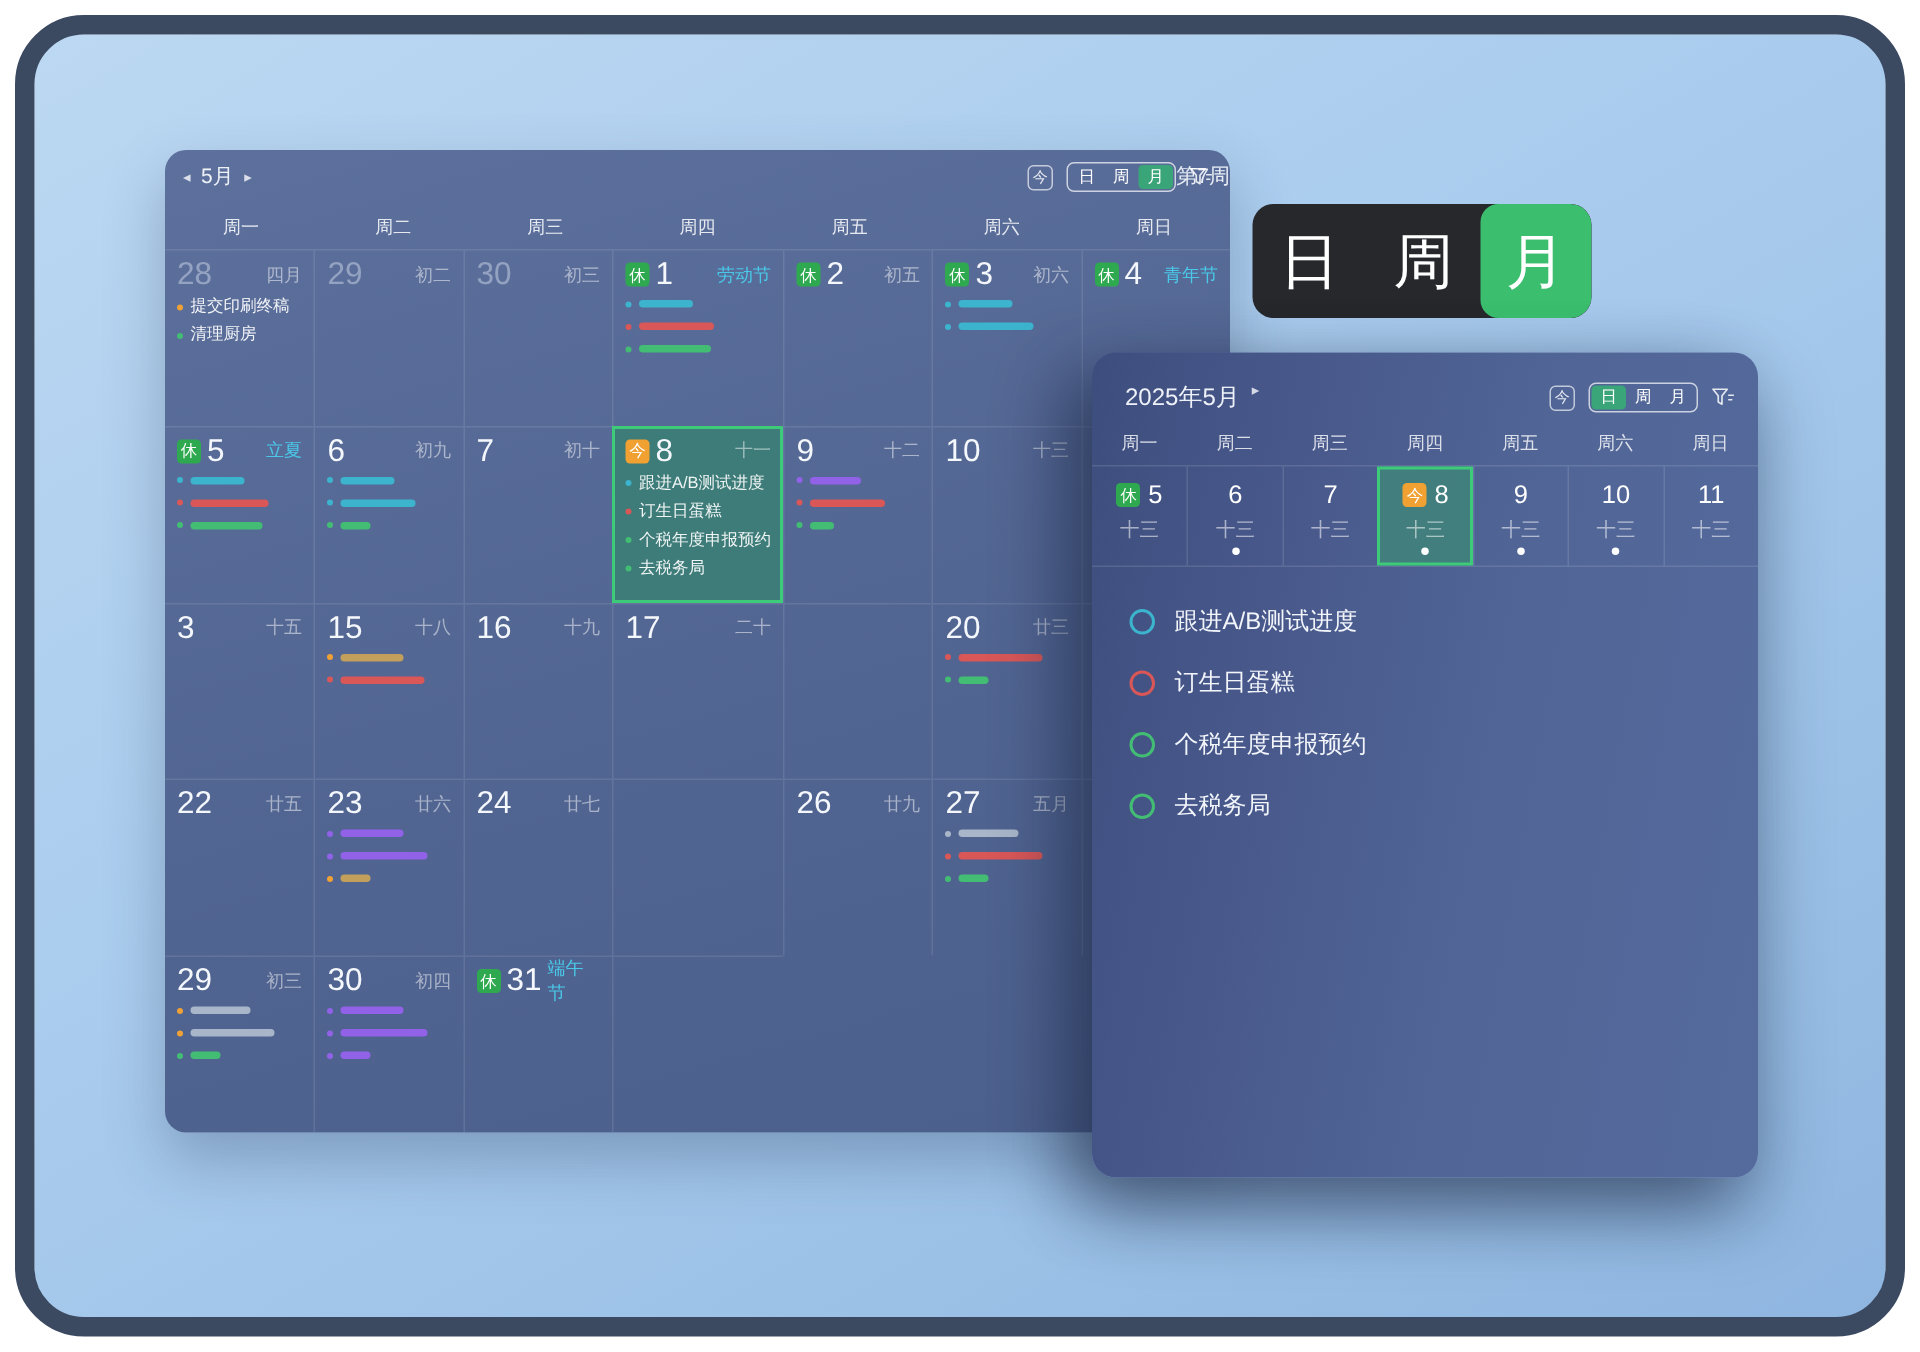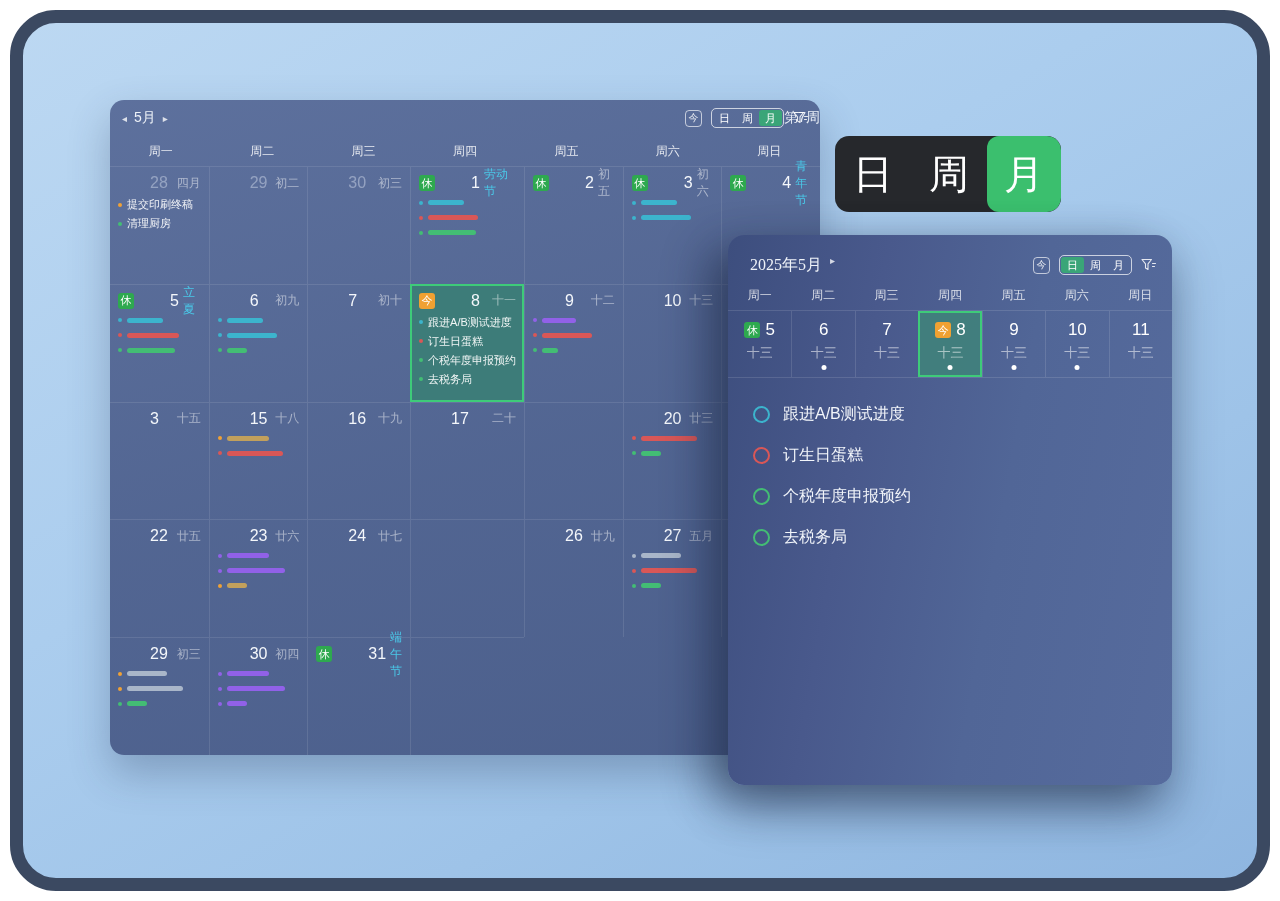--- a/index.html
+++ b/index.html
@@ -34,21 +34,21 @@
 
   .m-grid { display:grid; grid-template-columns:repeat(7,1fr); grid-auto-rows:117.8px; }
   .m-cell { border-top:1px solid rgba(255,255,255,0.10); padding:6px 8px; position:relative; }
   .m-cell:not(:nth-child(7n+1)) { border-left:1px solid rgba(255,255,255,0.10); }
   .m-cell.today { background:rgba(60,125,119,0.95); outline:2px solid #3ecb79; outline-offset:-2px; }
   .cell-top { display:flex; align-items:center; gap:4px; height:20px; }
   .badge { width:16px; height:16px; border-radius:3px; color:#fff; font-size:11px; flex:none;
     display:flex; align-items:center; justify-content:center; }
   .badge.rest { background:#2ea94f; }
   .badge.now { background:#f0a132; }
-  .num { font-size:16px; color:#f4f7fb;margin-left:32px; }
+  .num { font-size:21px; color:#f4f7fb; }
   .num.dim { color:rgba(228,236,248,0.42); }
   .lunar { margin-left:auto; font-size:12px; color:rgba(255,255,255,0.5); }
   .lunar.holiday { color:#4ac8e8; }
   .cell-events { margin-top:5px; display:flex; flex-direction:column; gap:6px; }
   .ev { display:flex; align-items:center; gap:5px; min-height:9px; }
   .ev .dot { width:4px; height:4px; border-radius:50%; flex:none; }
   .ev .bar { height:5px; border-radius:2.5px; }
   .ev .txt { font-size:11px; line-height:13px; color:rgba(255,255,255,0.92); white-space:nowrap; }
 
   
@@ -57,21 +57,21 @@
   .callout .co-item { flex:1; display:flex; align-items:center; justify-content:center;
     font-size:40px; font-weight:500; color:#fff; }
   .callout .co-item.sel { flex:0 0 74px; background:#3bbf6e; border-radius:12px 14px 14px 12px; }
 
   
   .week-panel { position:absolute; left:728px; top:235px; width:444px; height:550px;
     border-radius:16px; overflow:hidden;
     background:linear-gradient(100deg,#3d4e7e 0%,#49598c 30%,#516697 60%,#566b9d 100%);
     box-shadow:-22px 14px 44px rgba(28,40,68,0.45), 0 22px 48px rgba(28,40,68,0.40); }
   .w-header { height:46px; padding:14px 16px 0 22px; display:flex; align-items:center; }
-  .w-title { font-size:16px; color:#eef2f8; display:flex; align-items:flex-start; gap:8px;font-family:Liberation Serif, serif; }
+  .w-title { font-size:16px; color:#eef2f8; display:flex; align-items:flex-start; gap:8px; }
   .w-weekdays { height:29px; display:grid; grid-template-columns:repeat(7,1fr); align-items:center;
     text-align:center; font-size:12px; color:rgba(255,255,255,0.8); }
   .w-days { height:68px; display:grid; grid-template-columns:repeat(7,1fr);
     border-top:1px solid rgba(255,255,255,0.12); border-bottom:1px solid rgba(255,255,255,0.12); }
   .w-cell { position:relative; display:flex; flex-direction:column; align-items:center; padding-top:9px; }
   .w-cell:not(:first-child) { border-left:1px solid rgba(255,255,255,0.12); }
   .w-cell.today { background:rgba(64,128,124,0.95); outline:2px solid #3ecb79; outline-offset:-2px; }
   .w-top { display:flex; align-items:center; gap:5px; height:20px; }
   .w-num { font-size:17px; color:#fff; }
   .w-lunar { margin-top:4px; font-size:13px; color:rgba(255,255,255,0.55); }

